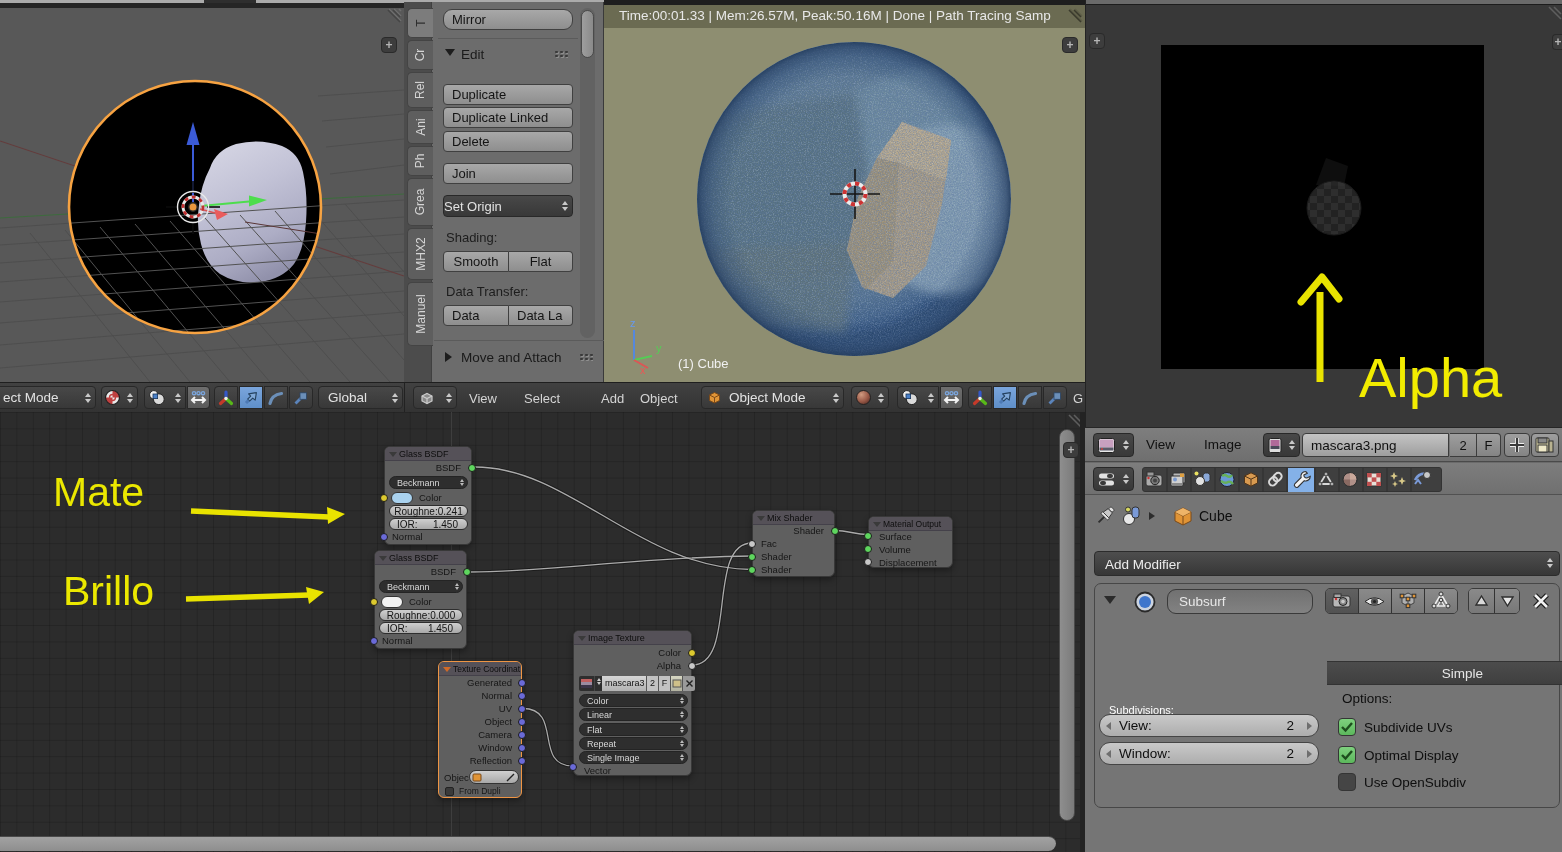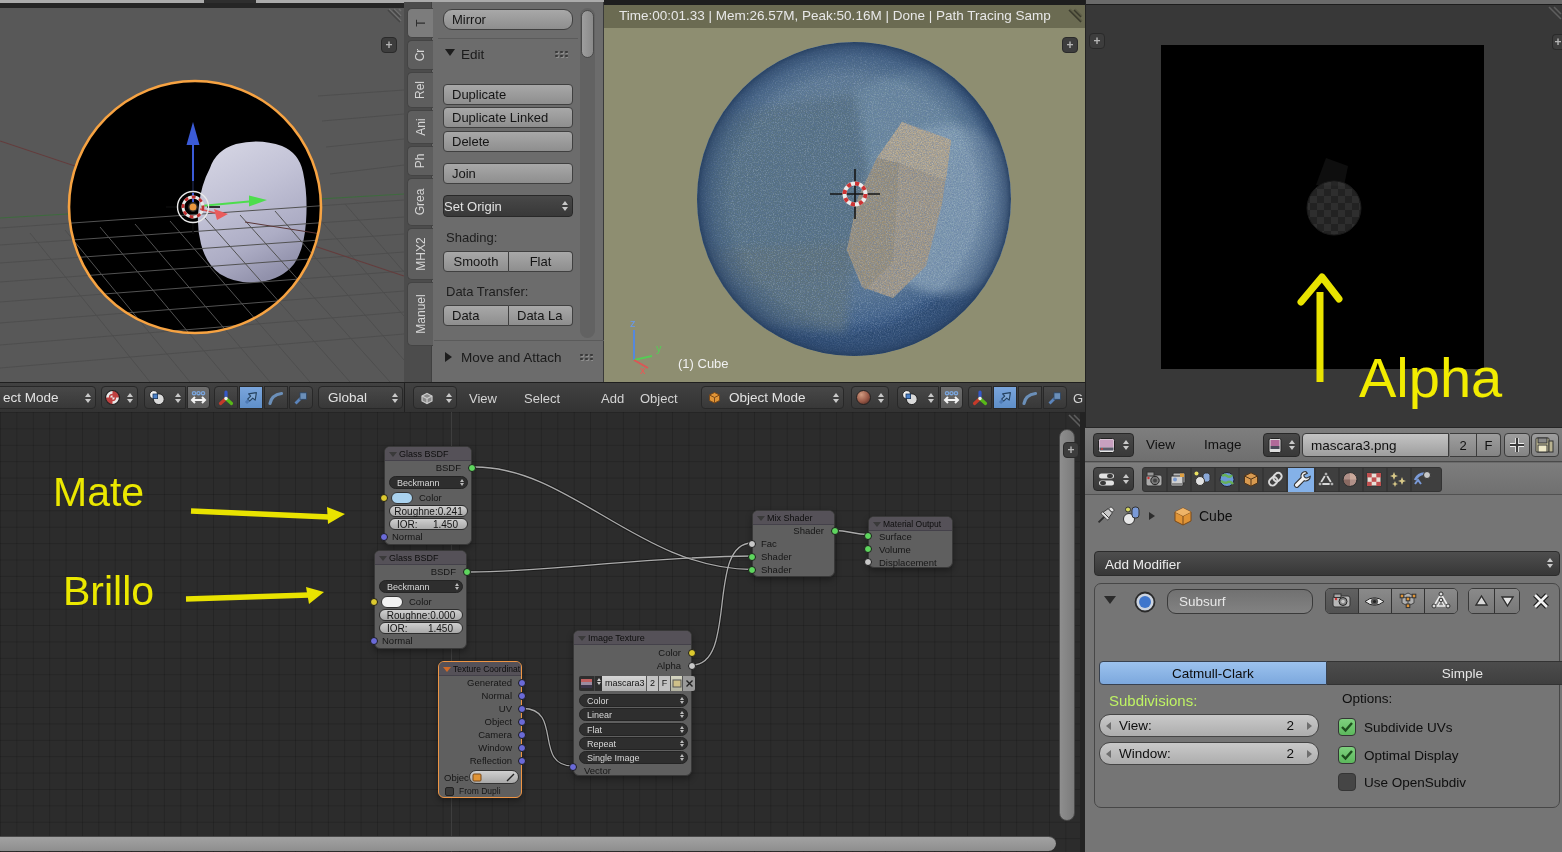--- a/index.html
+++ b/index.html
@@ -879,23 +879,22 @@
  <div style="flex:1;background:linear-gradient(#8a8a8a,#787878)"><svg width="25" height="24">
             <path d="M12.5 17 L18 8 L7 8 Z" fill="#e6e6e6" stroke="#2e2e2e" stroke-width="1.4"></path>
           </svg></div>
 </div>
 <div class="abs" style="left:446px;top:96px"><svg width="20" height="20">
           <path d="M4 4 L16 16 M16 4 L4 16" stroke="#1c1c1c" stroke-width="5.2"></path>
           <path d="M4 4 L16 16 M16 4 L4 16" stroke="#f2f2f2" stroke-width="2.6"></path>
         </svg></div>
 
 
-<div class="abs" style="left:14px;top:166px;width:228px;height:24px;background:linear-gradient(#9cc2ee,#7ca8dd);border:1px solid #38414f;border-radius:4px 0 0 4px;color:#0c0c0c;font-size:13.5px;text-align:center;line-height:23px">Catmull-Clark</div>
 <div class="abs" style="left:242px;top:166px;width:272px;height:24px;background:linear-gradient(#4c4c4c,#3f3f3f);border:1px solid #333;border-left:none;border-radius:0 4px 4px 0;color:#e6e6e6;font-size:13.5px;text-align:center;line-height:23px">Simple</div>
-<div class="lbl" style="left:24px;top:197px;font-size:15px;color:#bef264">Subdivisions:</div>
+<div class="lbl" style="left:24px;top:209px;font-size:11px;color:#ffffff">Subdivisions:</div>
 <div class="lbl" style="left:257px;top:196px;font-size:13.5px;color:#0e0e0e">Options:</div>
 
 <div class="slider abs" style="left:14px;top:219px">
         <i class="sl"></i>
         <span style="position:absolute;left:19px">View:</span>
         <span style="position:absolute;right:24px">2</span>
         <i class="sr"></i>
       </div>
 <div class="slider abs" style="left:14px;top:247px">
         <i class="sl"></i>

